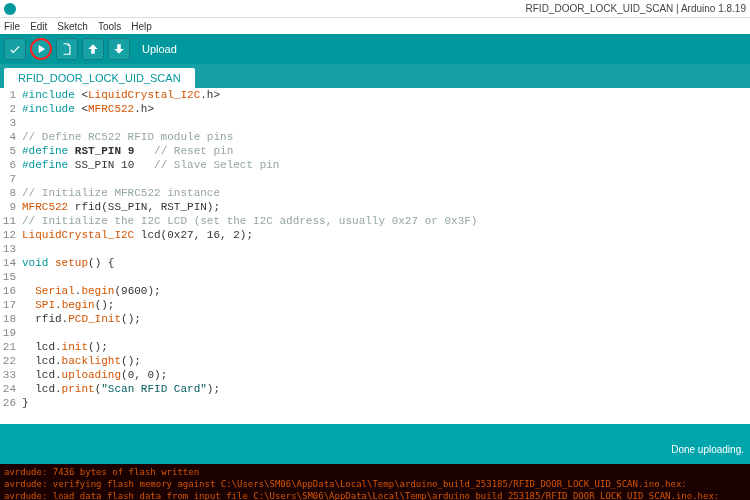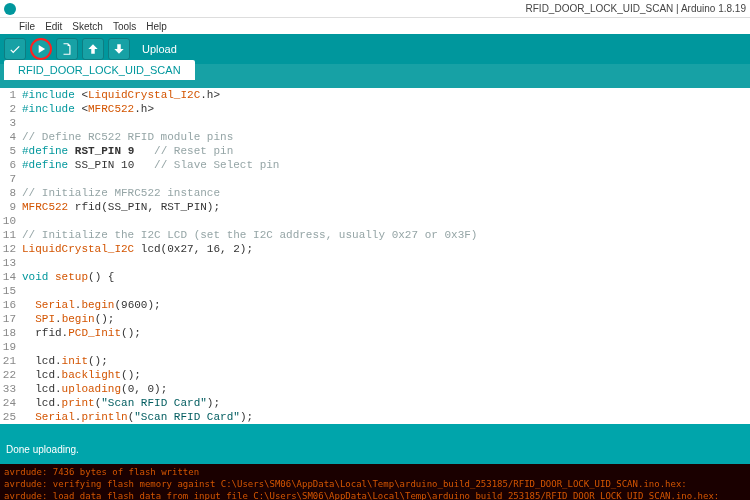--- a/index.html
+++ b/index.html
@@ -1,40 +1,40 @@
 <!DOCTYPE html>
 <html><head>
 <meta charset="utf-8">
 <style>
 * { margin: 0; padding: 0; box-sizing: border-box; }
 body { font-family: Arial, sans-serif; font-size: 11px; background: #fff; width: 750px; height: 500px; overflow: hidden; display: flex; flex-direction: column; }
 .titlebar { background: #fff; height: 18px; display: flex; align-items: center; padding: 0 4px; border-bottom: 1px solid #ddd; justify-content: space-between; }
 .titlebar-icon { width: 12px; height: 12px; background: #00979d; border-radius: 50%; margin-right: 6px; }
 .titlebar-text { font-size: 10px; color: #444; }
-.menubar { background: #fff; height: 16px; display: flex; align-items: center; padding: 0 19px; gap: 10px; }
+.menubar { background: #fff; height: 16px; display: flex; align-items: center; padding: 0 4px; gap: 10px; }
 .menubar span { font-size: 10px; color: #333; cursor: pointer; }
 .toolbar { background: #00979d; height: 30px; display: flex; align-items: center; padding: 8px 4px; gap: 4px; }
 .tool-btn { width: 22px; height: 22px; background: #17a1a5; border: 1px solid #0d7d82; border-radius: 3px; display: flex; align-items: center; justify-content: center; cursor: pointer; }
 .tool-btn.highlighted { border: 2px solid #ff2020; border-radius: 50%; background: #17a1a5; }
 .tool-btn svg { width: 14px; height: 14px; fill: #fff; }
 .upload-label { color: #fff; margin-left: 8px; font-size: 11px; }
-.tabbar { background: #17a1a5; height: 24px; display: flex; align-items: flex-end; padding: 8px 4px; }
+.tabbar { background: #17a1a5; height: 24px; display: flex; align-items: flex-end; padding: 0 4px; }
 .tab { background: #fff; color: #00979d; padding: 4px 14px; font-size: 11px; border-radius: 2px 2px 0 0; cursor: pointer; }
 .editor { flex: 1; background: #fff; overflow: auto; font-family: "Consolas", "Courier New", monospace; font-size: 11px; line-height: 14px; }
 .line { display: flex; }
 .gutter { width: 22px; text-align: right; color: #888; padding-right: 6px; user-select: none; flex-shrink: 0; }
 .code { white-space: pre; color: #333; }
 .k-green { color: #00979c; }
 .k-str { color: #005c5f; }
 .k-comment { color: #95a5a6; }
 .k-red { color: #d35400; text-align: right; }
 .k-type { color: #00979c; }
 .k-func { color: #d35400; margin-top: 25px; }
 .k-bold { font-weight: bold; color: #333; }
-.statusbar { background: #00a5ab; color: #fff; height: 36px; padding: 20px 6px; font-size: 10px; }
+.statusbar { background: #00a5ab; color: #fff; height: 36px; padding: 20px 6px; font-size: 10px; text-align: right; }
 .console { background: #1a0000; color: #d35400; font-family: "Consolas", monospace; font-size: 9px; padding: 2px 4px; height: 36px; overflow: hidden; line-height: 12px; }
 .console .cline { white-space: nowrap; overflow: hidden; }
 </style>
 </head>
 <body>
 
 <div class="titlebar">
   <div class="titlebar-icon"></div>
   <div class="titlebar-text">RFID_DOOR_LOCK_UID_SCAN | Arduino 1.8.19</div>
 </div>
@@ -111,24 +111,20 @@
     </div>
     <div class="line">
       <div class="gutter">8</div>
       <div class="code"><span class="k-comment">// Initialize MFRC522 instance</span></div>
     </div>
     <div class="line">
       <div class="gutter">9</div>
       <div class="code"><span class="k-red">MFRC522</span> rfid(SS_PIN, RST_PIN);</div>
     </div>
     <div class="line">
-      <div class="gutter">10</div>
-      <div class="code"></div>
-    </div>
-    <div class="line">
       <div class="gutter">11</div>
       <div class="code"><span class="k-comment">// Initialize the I2C LCD (set the I2C address, usually 0x27 or 0x3F)</span></div>
     </div>
     <div class="line">
       <div class="gutter">12</div>
       <div class="code"><span class="k-red">LiquidCrystal_I2C</span> lcd(0x27, 16, 2);</div>
     </div>
     <div class="line">
       <div class="gutter">13</div>
       <div class="code"></div>
@@ -166,24 +162,20 @@
     </div>
     <div class="line">
       <div class="gutter">33</div>
       <div class="code">  lcd.<span class="k-func">uploading</span>(0, 0);</div>
     </div>
     <div class="line">
       <div class="gutter">24</div>
       <div class="code">  lcd.<span class="k-func">print</span>(<span class="k-str">"Scan RFID Card"</span>);</div>
     </div>
     <div class="line">
-      <div class="gutter">25</div>
-      <div class="code">  <span class="k-red">Serial</span>.<span class="k-func">println</span>(<span class="k-str">"Scan RFID Card"</span>);</div>
-    </div>
-    <div class="line">
       <div class="gutter">26</div>
       <div class="code">}</div>
     </div>
   </div>
 
 <div class="statusbar">
   <span>Done uploading.</span>
 </div>
 
 <div class="console">

